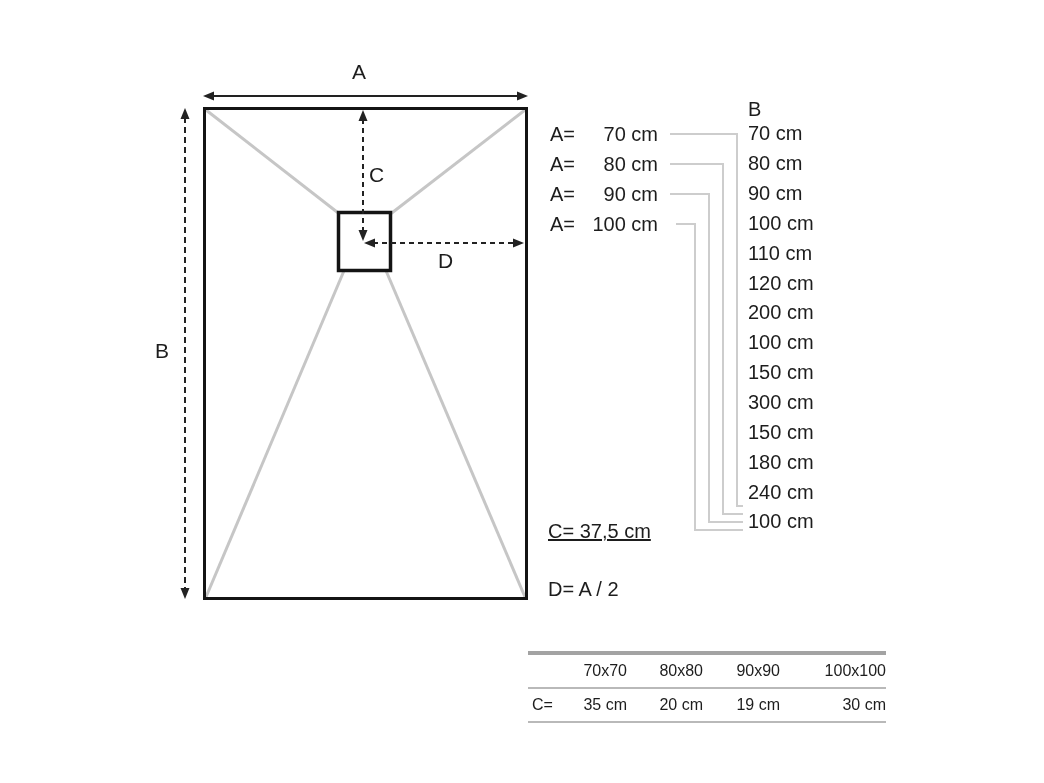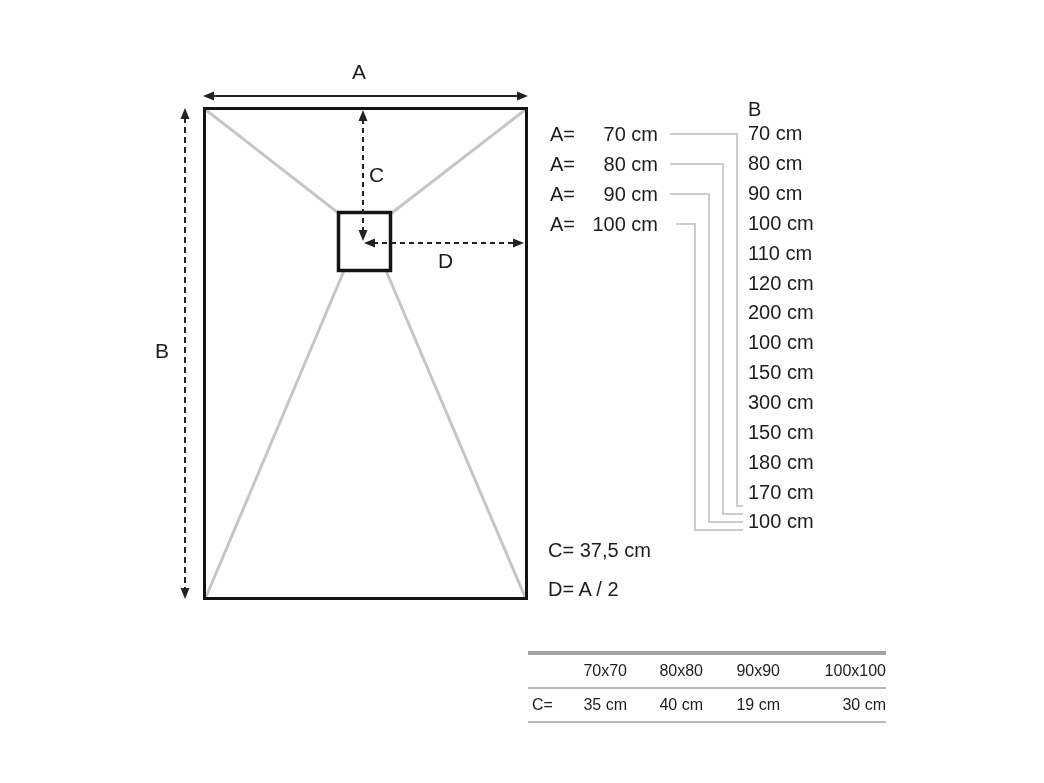--- a/index.html
+++ b/index.html
@@ -115,37 +115,37 @@
     <div class="b-item">90 cm</div>
     <div class="b-item">100 cm</div>
     <div class="b-item">110 cm</div>
     <div class="b-item">120 cm</div>
     <div class="b-item">200 cm</div>
     <div class="b-item">100 cm</div>
     <div class="b-item">150 cm</div>
     <div class="b-item">300 cm</div>
     <div class="b-item">150 cm</div>
     <div class="b-item">180 cm</div>
-    <div class="b-item">170 cm</div>
+    <div class="b-item">240 cm</div>
     <div class="b-item">100 cm</div>
   </div>
 
-  <div class="txt" style="left:548px;top:540px;">C= 37,5 cm</div>
+  <div class="txt" style="left:548px;top:521px;text-decoration:underline;">C= 37,5 cm</div>
   <div class="txt" style="left:548px;top:579px;">D= A / 2</div>
 
   <div class="size-table">
     <div class="size-row">
       <div class="size-cell lbl"></div>
       <div class="size-cell">70x70</div>
       <div class="size-cell">80x80</div>
       <div class="size-cell">90x90</div>
       <div class="size-cell">100x100</div>
     </div>
     <div class="size-row">
       <div class="size-cell lbl">C=</div>
       <div class="size-cell">35 cm</div>
-      <div class="size-cell">40 cm</div>
+      <div class="size-cell">20 cm</div>
       <div class="size-cell">19 cm</div>
       <div class="size-cell">30 cm</div>
     </div>
   </div>
 
 </div>
 
 </body></html>

